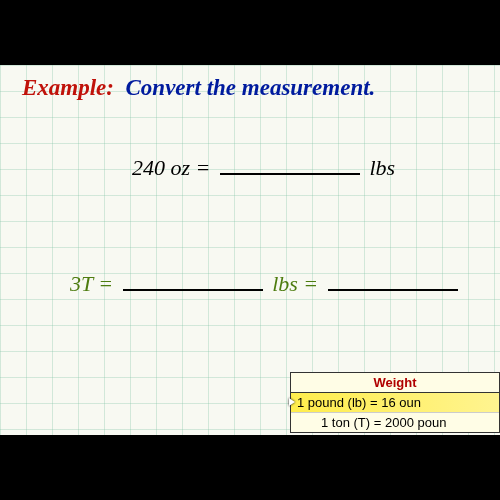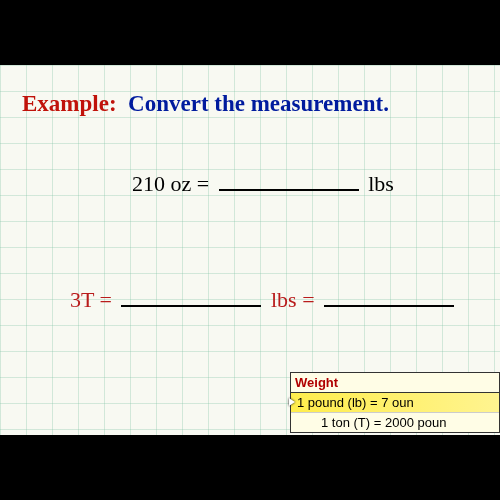--- a/index.html
+++ b/index.html
@@ -23,22 +23,23 @@
     position: absolute;
     top: 0; left: 0; right: 0; bottom: 0;
     background-color: #f8f9f2;
     background-image:
       linear-gradient(to right, rgba(140,200,170,0.35) 1px, transparent 1px),
       linear-gradient(to bottom, rgba(140,200,170,0.35) 1px, transparent 1px);
     background-size: 26px 26px;
   }
   .content {
     position: relative;
-    padding: 24px 22px 0 22px;
+    padding: 8px 22px 0 22px;
     z-index: 2;
+    font-style: italic;
   }
   .title-line {
     font-size: 23px;
     line-height: 1.3;
   }
   .example-label {
     color: #c0120a;
     font-weight: bold;
   }
   .instruction {
@@ -48,21 +49,21 @@
   .problem1 {
     margin-top: 52px;
     margin-left: 110px;
     color: #000;
     font-size: 22px;
     white-space: nowrap;
   }
   .problem2 {
     margin-top: 90px;
     margin-left: 48px;
-    color: #b91c1c;
+    color: #4d7c0f;
     font-size: 22px;
     white-space: nowrap;
   }
   .blank {
     display: inline-block;
     border-bottom: 2px solid #000;
     height: 0.9em;
     vertical-align: baseline;
     margin: 0 4px;
   }
@@ -73,20 +74,21 @@
     position: absolute;
     bottom: 2px;
     right: 0;
     border: 1px solid #333;
     background: #fffde6;
     font-family: Arial, sans-serif;
     font-size: 13px;
     min-width: 210px;
   }
   .weight-header {
+    text-align: center;
     color: #b00000;
     font-weight: bold;
     border-bottom: 1px solid #333;
     padding: 2px 4px;
     font-size: 13px;
   }
   .weight-row {
     padding: 2px 6px;
     border-bottom: 1px solid #ccc;
     color: #000;
@@ -114,34 +116,34 @@
 <div class="frame">
   <div class="grid-paper"></div>
 
   <div class="content">
     <div class="title-line">
       <span class="example-label">Example:</span>
       <span class="instruction">&nbsp;<span>Convert the measurement.</span></span>
     </div>
 
     <div class="problem1">
-      <span>210 oz =</span>
+      <span>240 oz =</span>
       <span class="blank len1"></span>
       <span>lbs</span>
     </div>
 
     <div class="problem2">
       <span>3T =</span>
       <span class="blank len2"></span>
       <span>lbs =</span>
       <span class="blank len3"></span>
     </div>
   </div>
 
   <div class="weight-box">
     <div class="weight-header">Weight</div>
     <div class="weight-row highlight">
       <span class="cursor-dot"></span>
-      <span>1 pound (lb) = 7 oun</span>
+      <span>1 pound (lb) = 16 oun</span>
     </div>
     <div class="weight-row">1 ton (T) = 2000 poun</div>
   </div>
 </div>
 
 </body></html>

